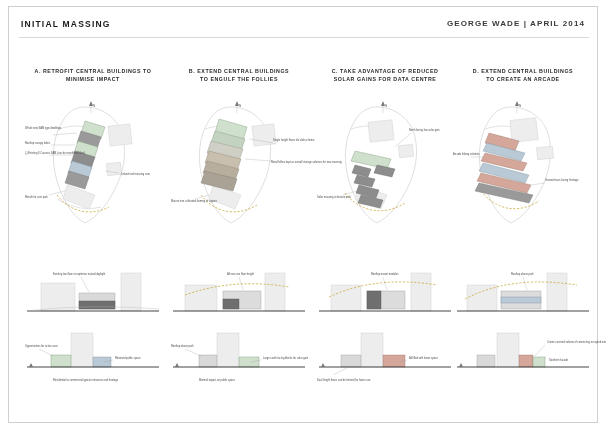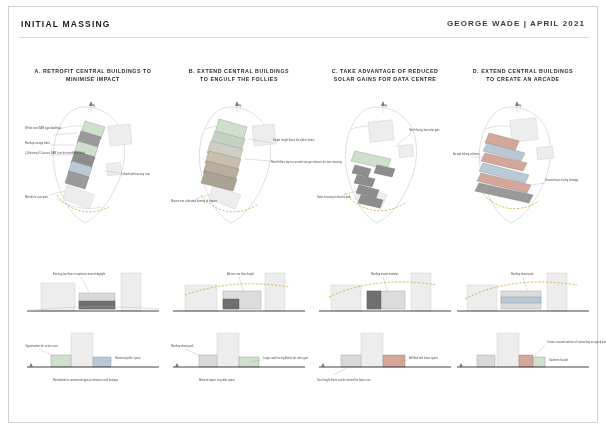--- a/index.html
+++ b/index.html
@@ -41,21 +41,21 @@
   .thin{stroke:#b5b5b5;stroke-width:.4;fill:none;}
   .npt{font-size:3px;fill:#555;}
 </style>
 </head>
 <body>
 
 <div id="page">
   <div id="sheet">
 
     <div class="title">INITIAL MASSING</div>
-    <div class="credit">GEORGE WADE  |  APRIL 2021</div>
+    <div class="credit">GEORGE WADE  |  APRIL 2014</div>
     <div class="hdr-rule"></div>
 
     <div class="col" style="left:14px;">
       <div class="col-title">A.  RETROFIT CENTRAL BUILDINGS TO</div>
       <div class="col-title">MINIMISE IMPACT</div>
     </div>
 
     <div class="plan" style="left:14px;">
       <svg viewBox="0 0 140 140" width="140" height="140">
         <path class="ctx" d="M62 8 C80 8 96 20 100 38 C104 56 100 74 92 90 C84 106 74 118 62 124 C50 118 42 104 36 88 C30 72 28 52 34 34 C40 18 48 8 62 8 Z"></path>

